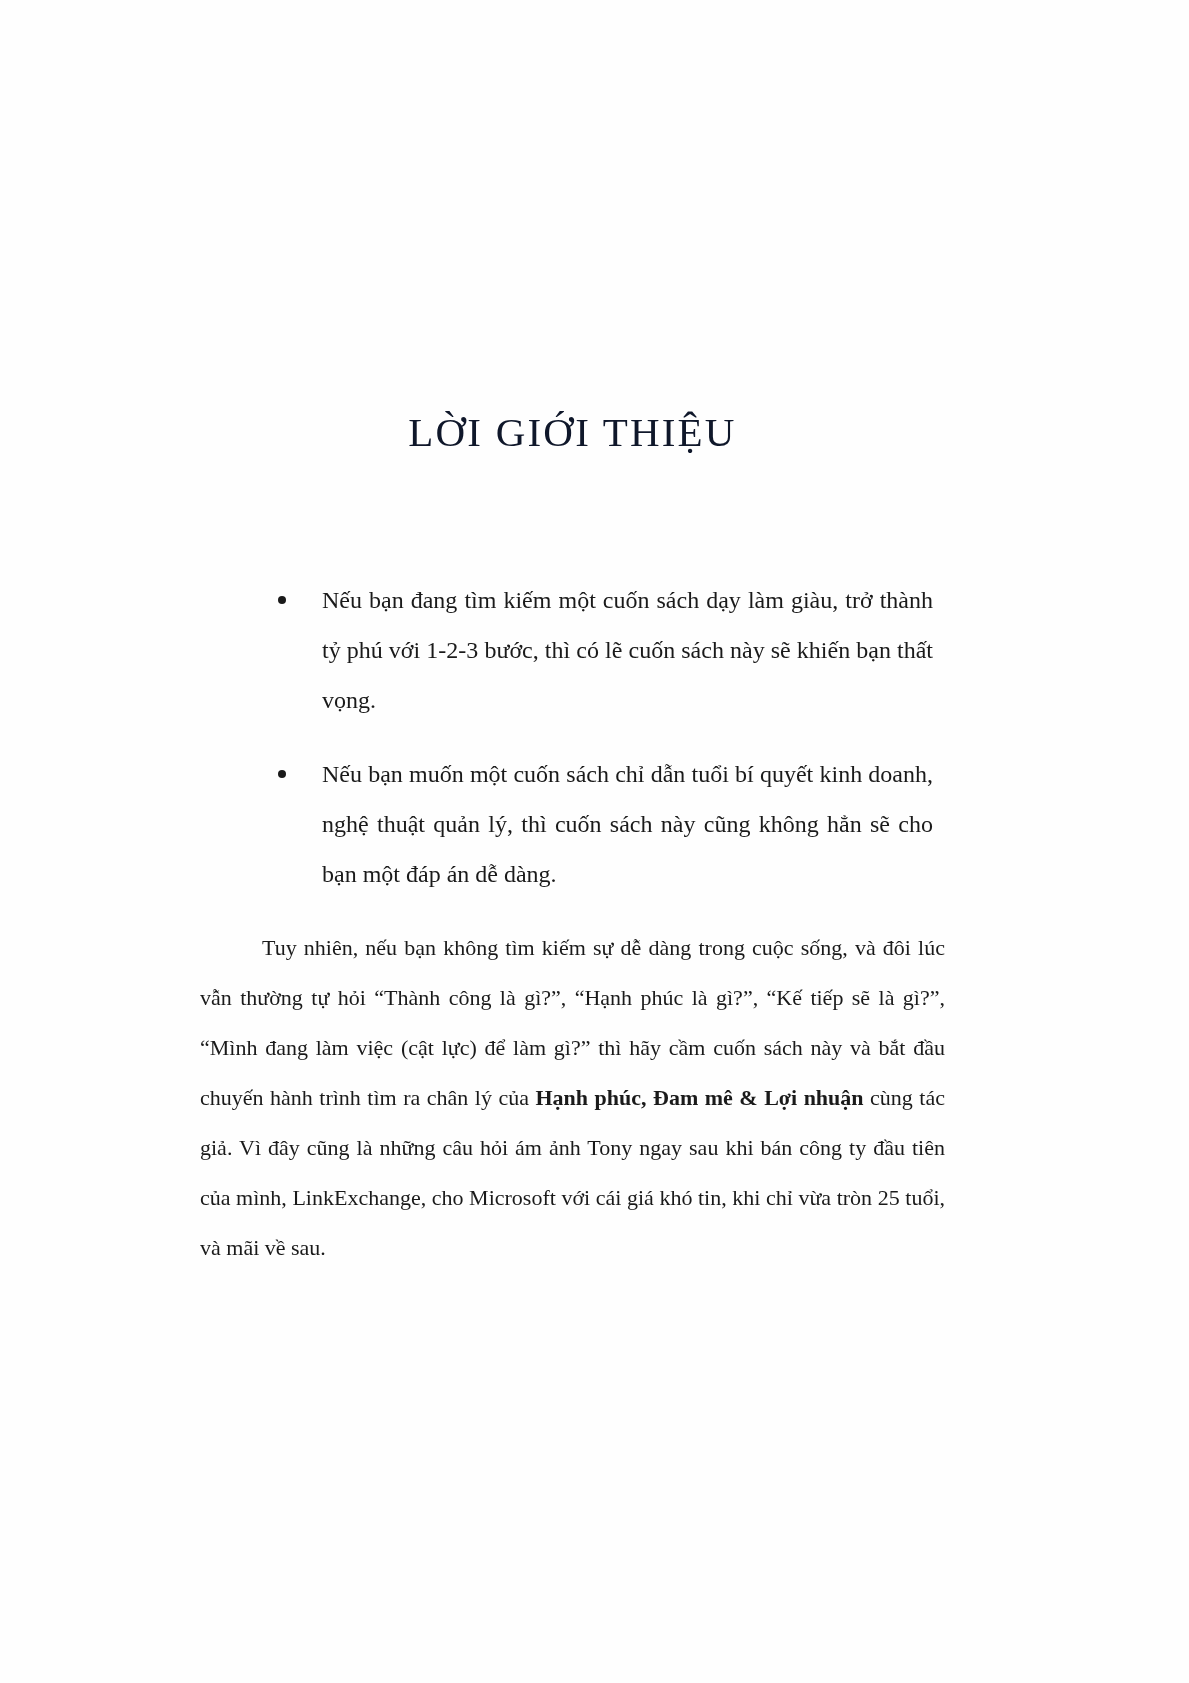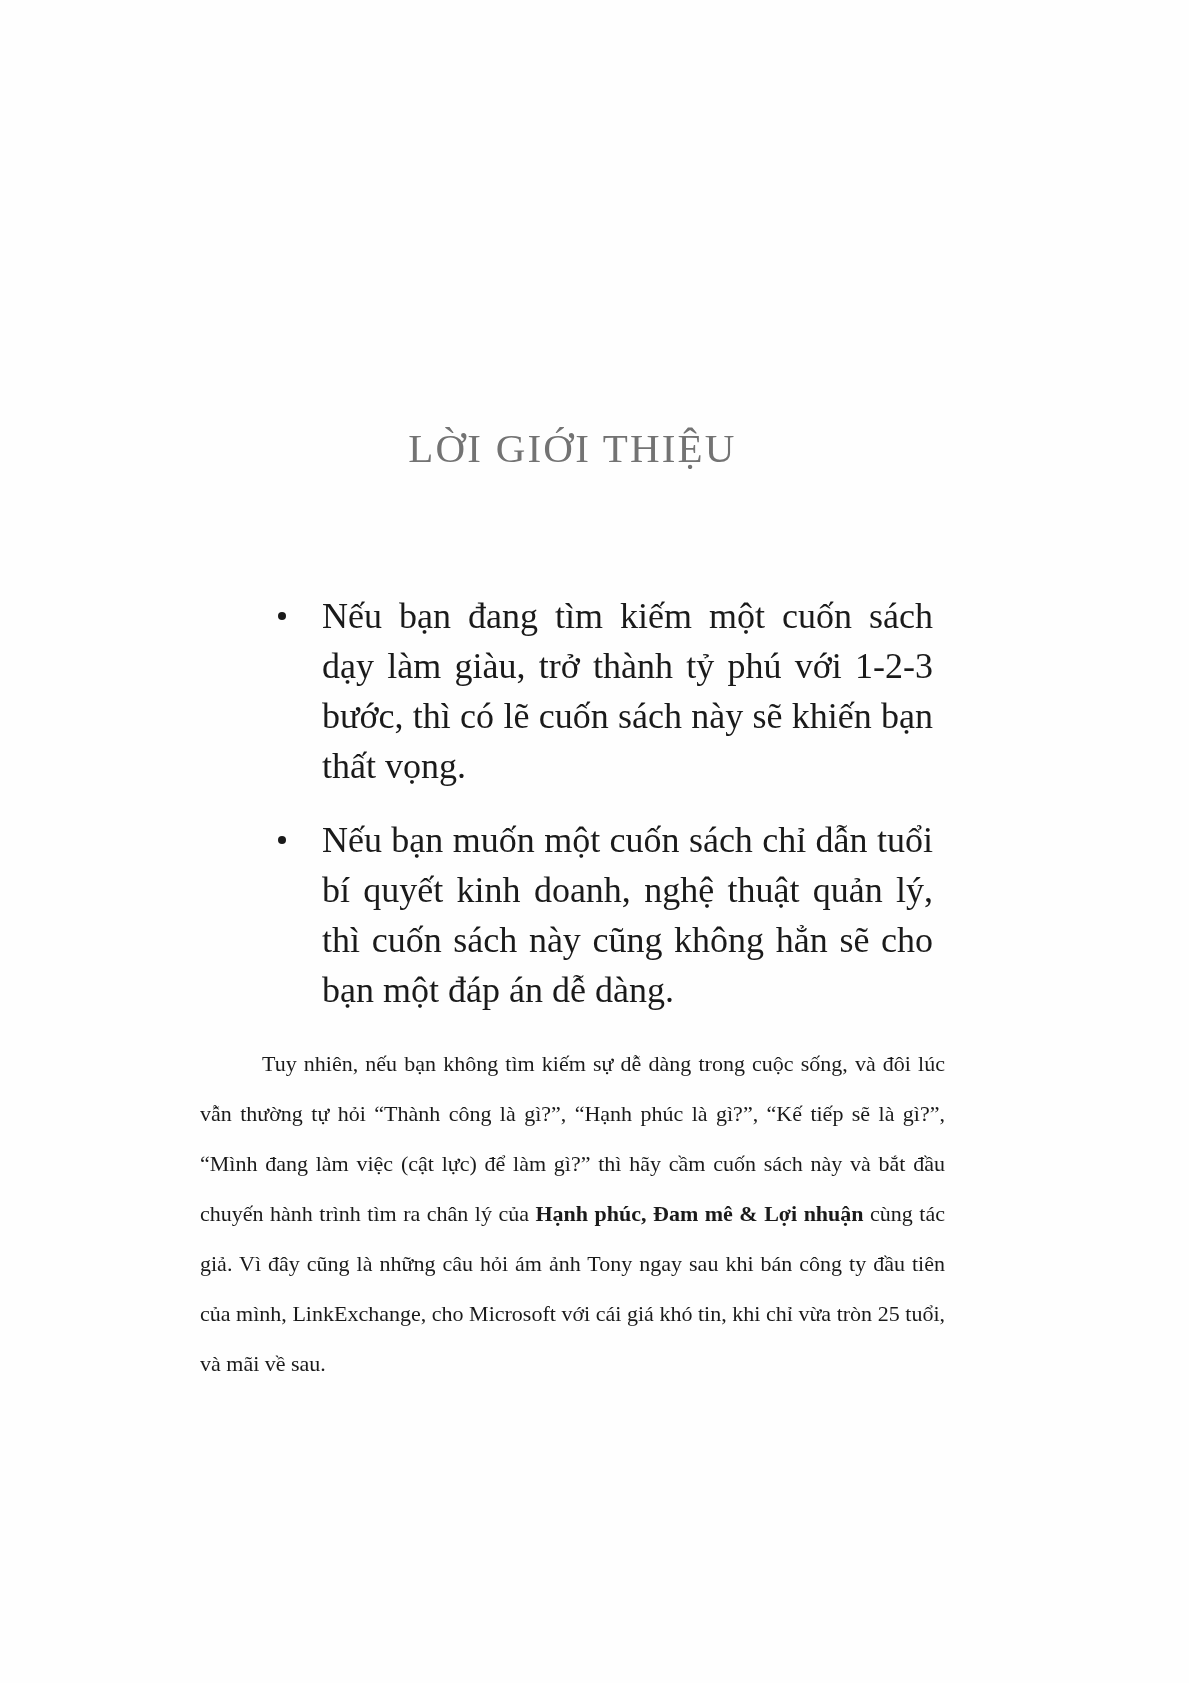--- a/index.html
+++ b/index.html
@@ -30,37 +30,37 @@
     left: 200px;
     top: 408px;
     width: 745px;
   }
 
   .page-title {
     text-align: center;
     font-size: 41px;
     letter-spacing: 2.2px;
     font-weight: 400;
-    color: #737373;
-    margin: 16px 0 118px 0;
+    color: #0f172a;
+    margin: 0 0 118px 0;
     line-height: 1.2;
     white-space: nowrap;
   }
 
   .bullet-list {
     list-style: none;
     margin: 0 0 8px 0;
     padding: 0;
   }
 
   .bullet-item {
     position: relative;
     padding-left: 122px;
     margin-bottom: 24px;
-    font-size: 36px;
+    font-size: 24px;
     line-height: 50px;
     text-align: justify;
     text-align-last: left;
     color: #1a1a1a;
     padding-right: 12px;
   }
 
   .bullet-item:last-child {
     margin-bottom: 0;
   }

